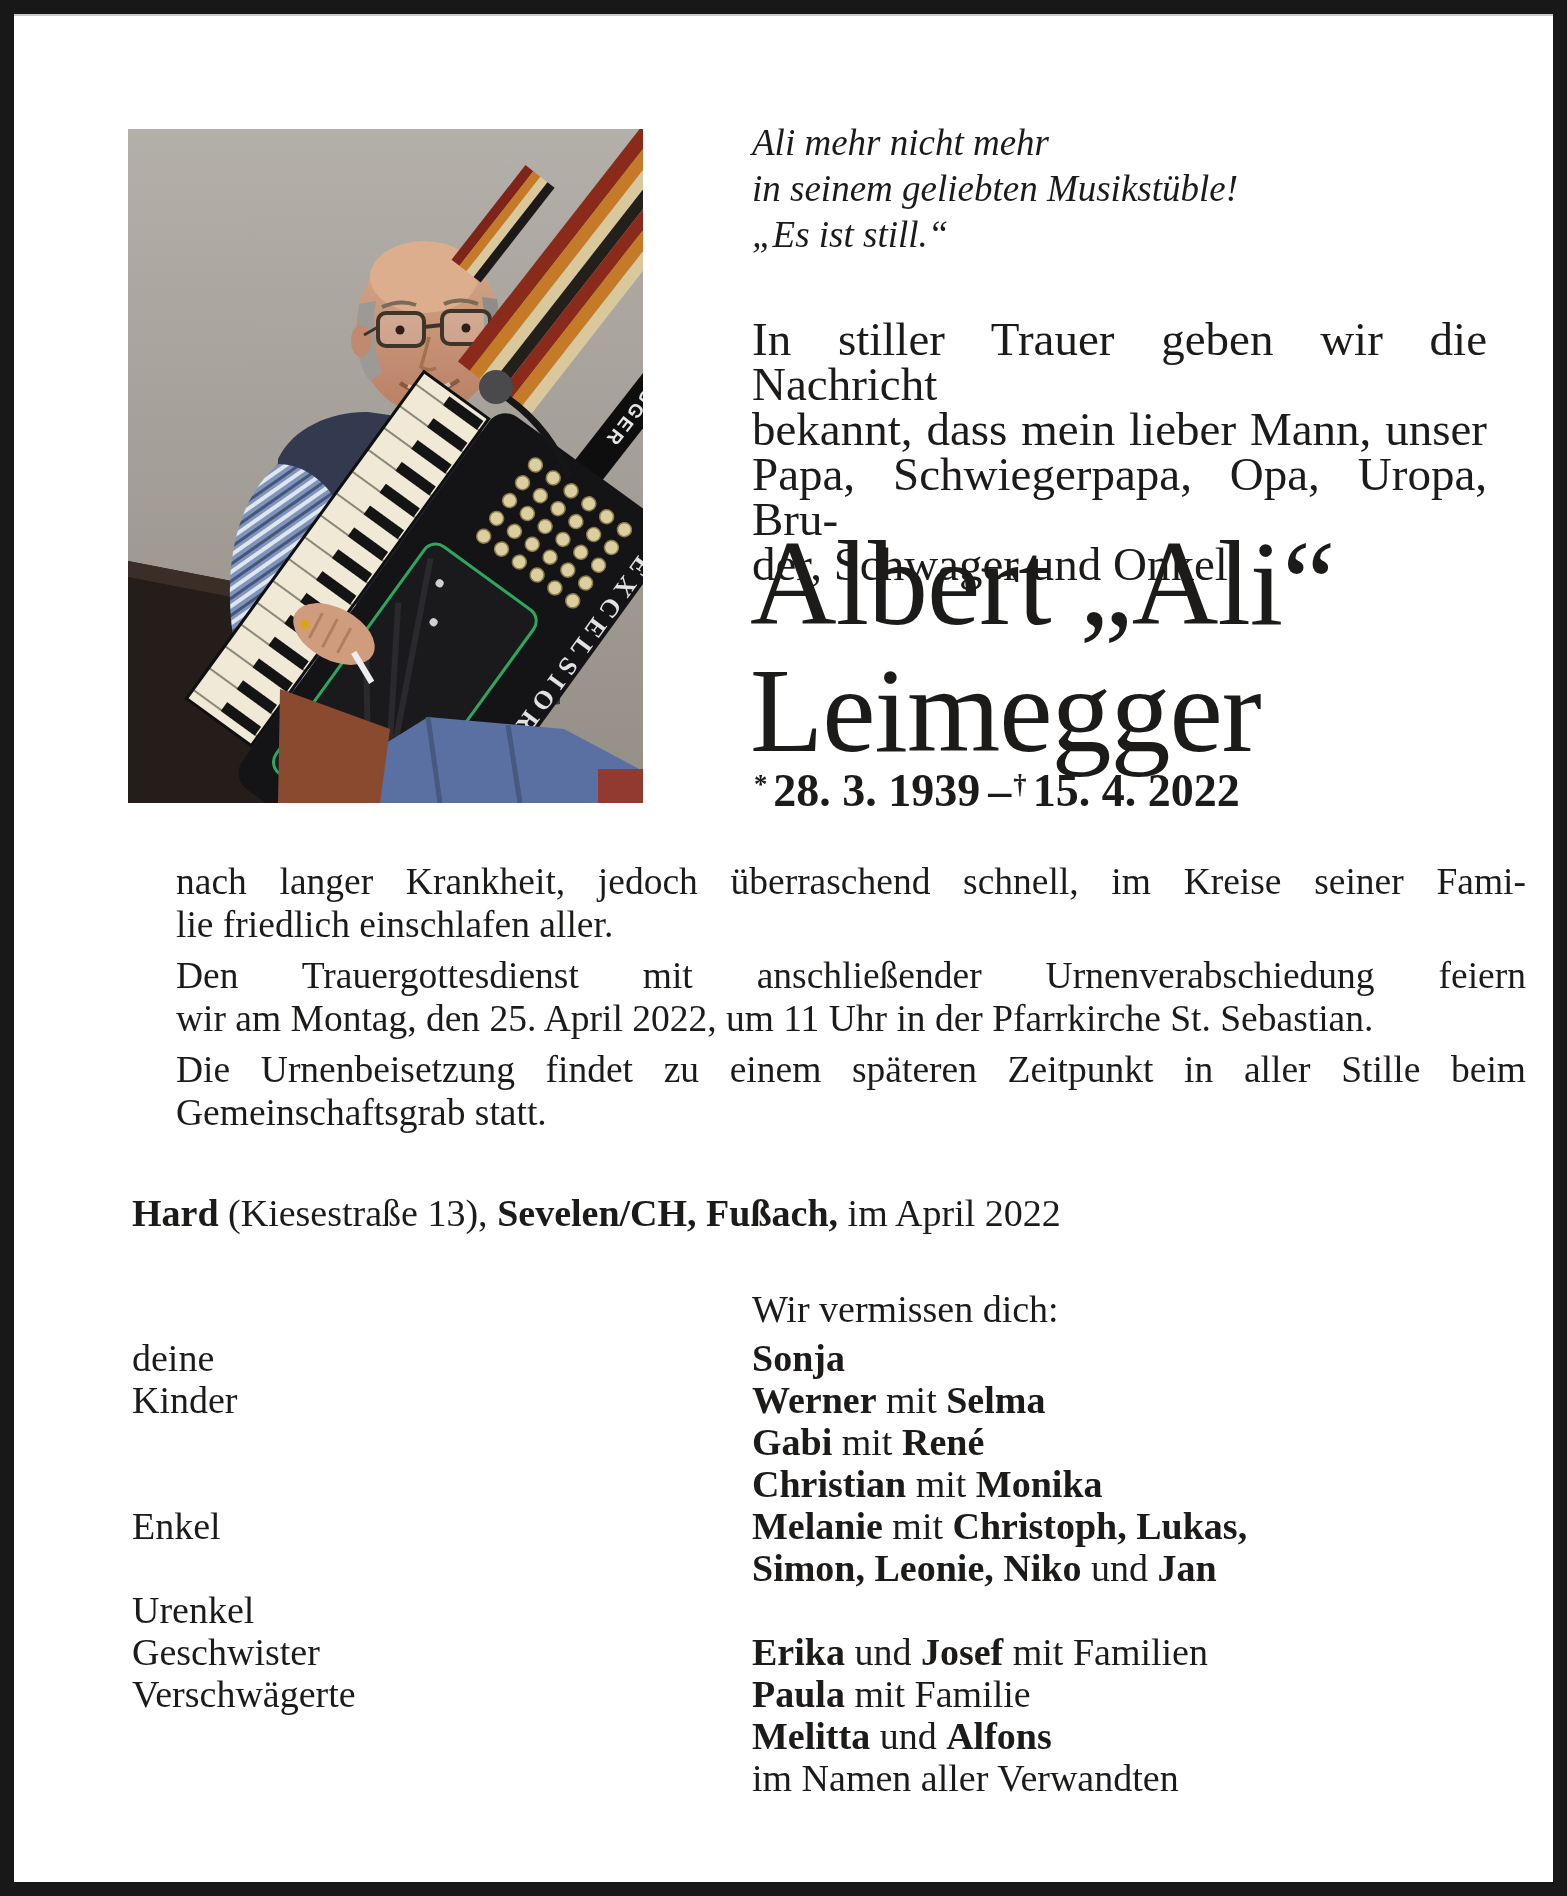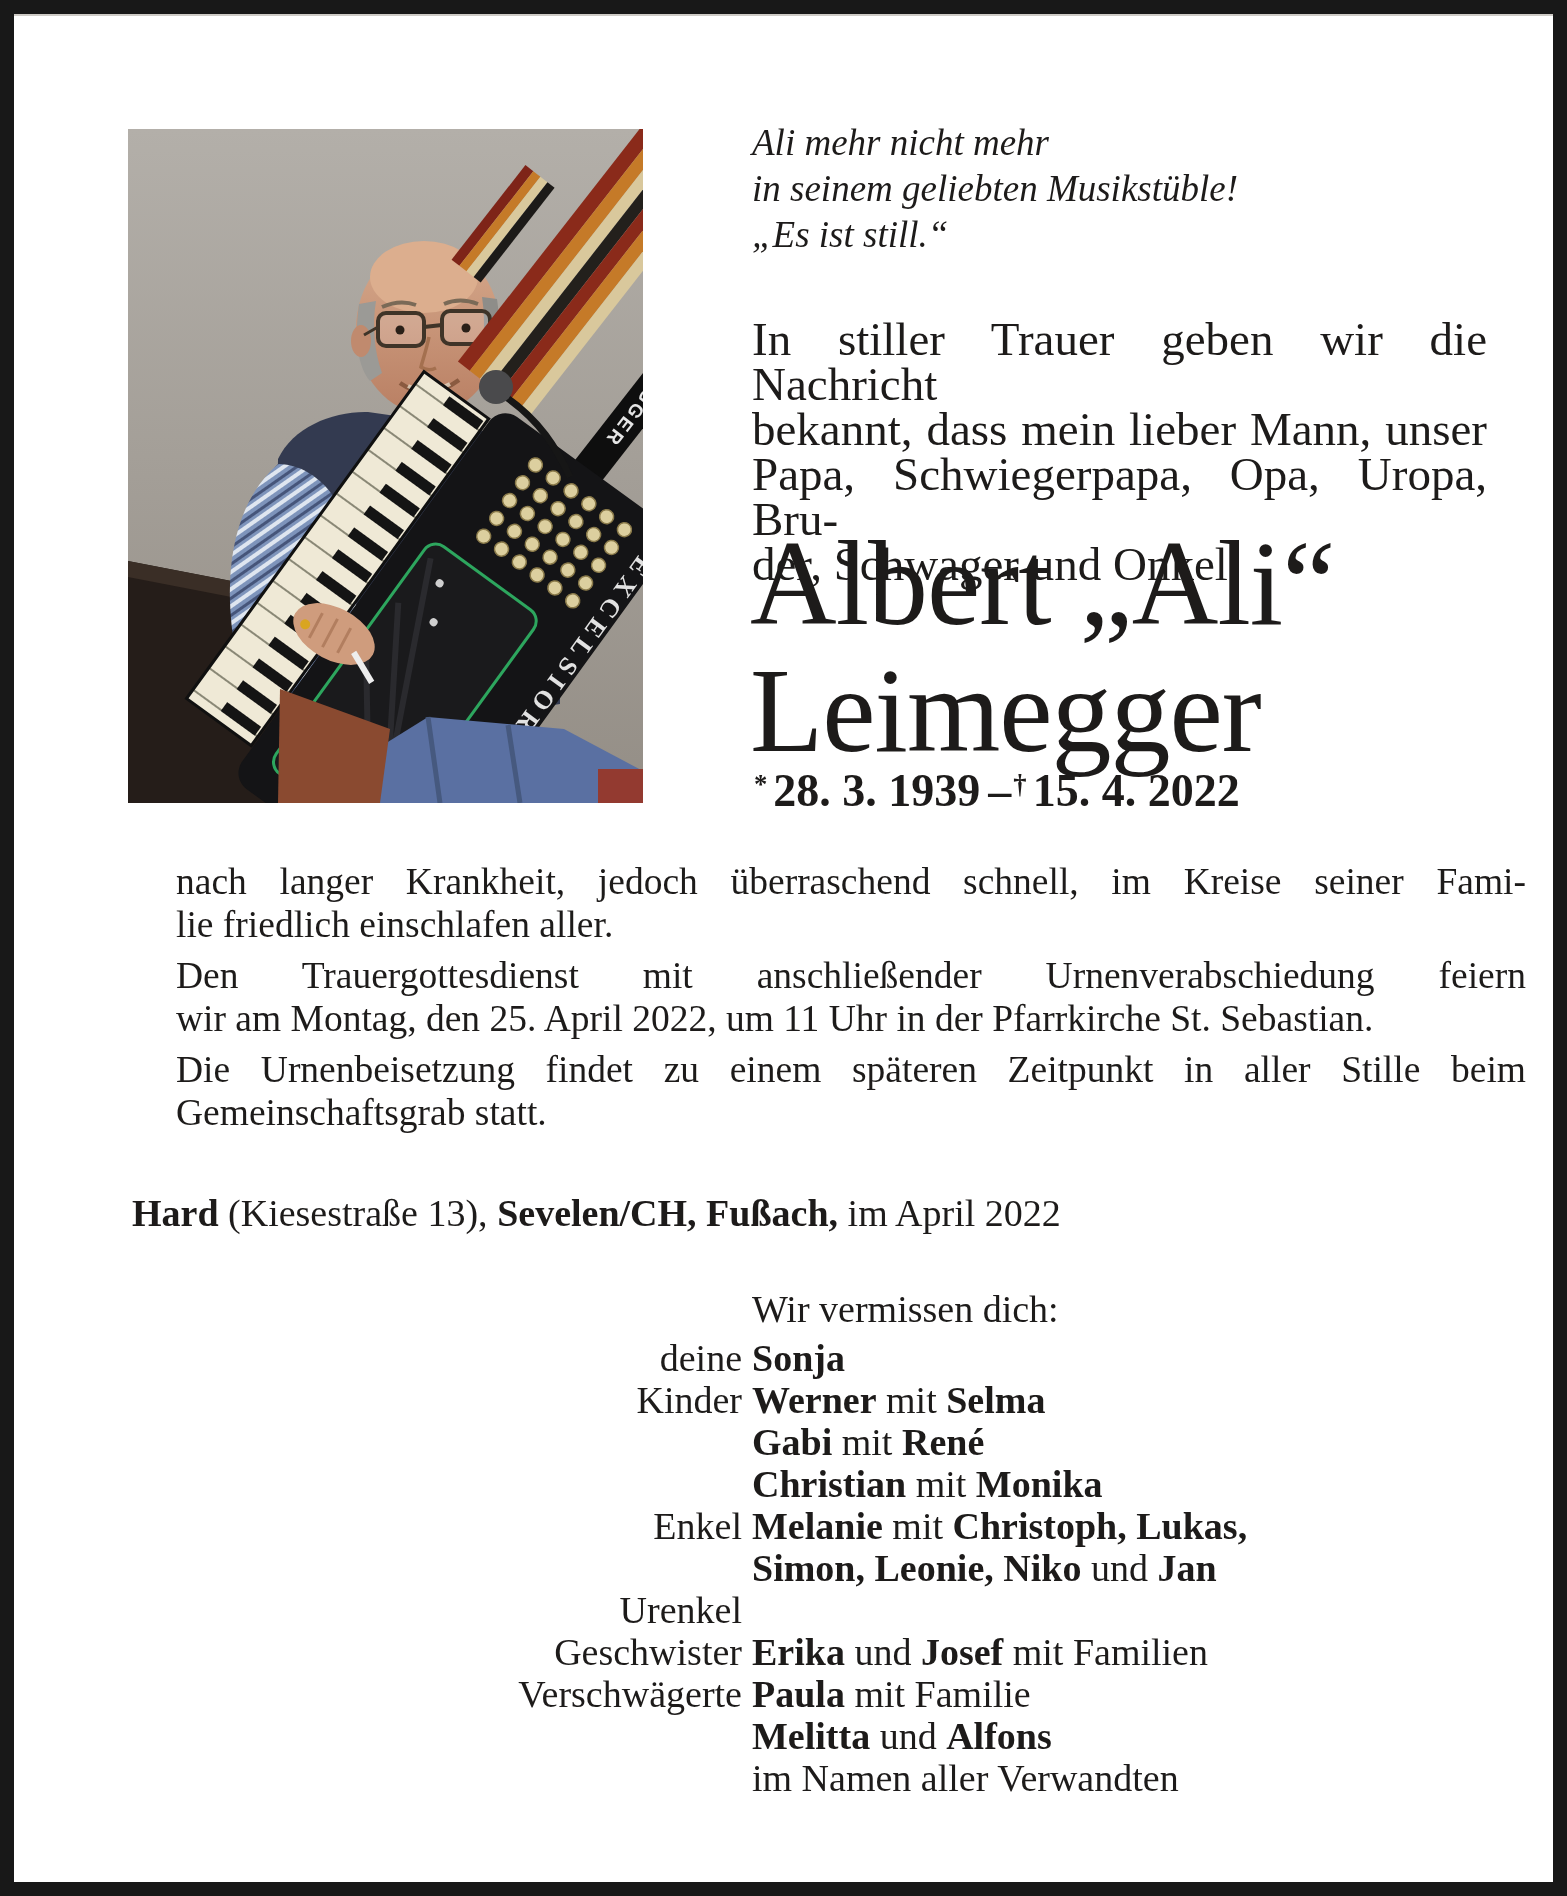--- a/index.html
+++ b/index.html
@@ -47,21 +47,21 @@
 
   
   .locations{left:118px;top:1177px;width:1360px;font-size:38px;white-space:nowrap;}
 
   
   .farewell-heading{left:738px;top:1273px;font-size:38px;}
 
   
   .family{left:118px;top:1323px;width:1360px;font-size:38px;line-height:42px;}
   .frow{display:flex;}
-  .flabel{width:610px;text-align:right;flex:0 0 auto;}
+  .flabel{width:610px;flex:0 0 auto;}
   .fnames{margin-left:10px;white-space:nowrap;}
   .sb{font-weight:bold;text-align:right;}
 </style>
 </head>
 <body>
 
 <div class="page">
 
   <div class="photo" role="img" aria-label="Älterer Mann mit Brille spielt ein schwarzes Excelsior-Akkordeon">
     <svg width="515" height="674" viewBox="0 0 515 674" xmlns="http://www.w3.org/2000/svg">

